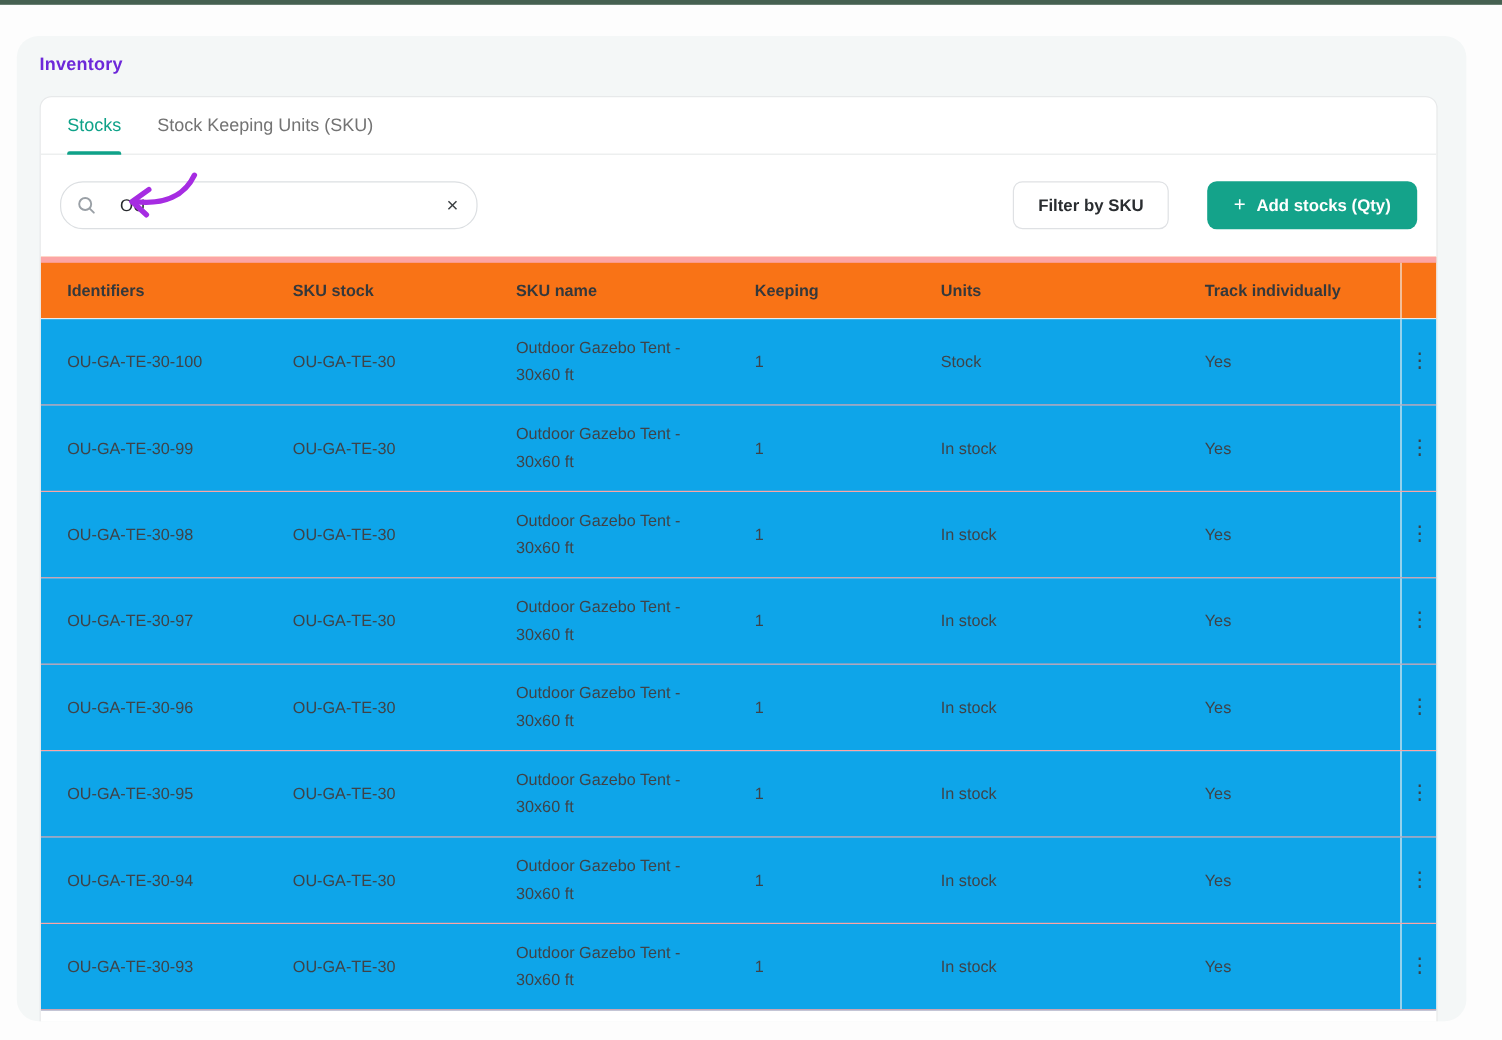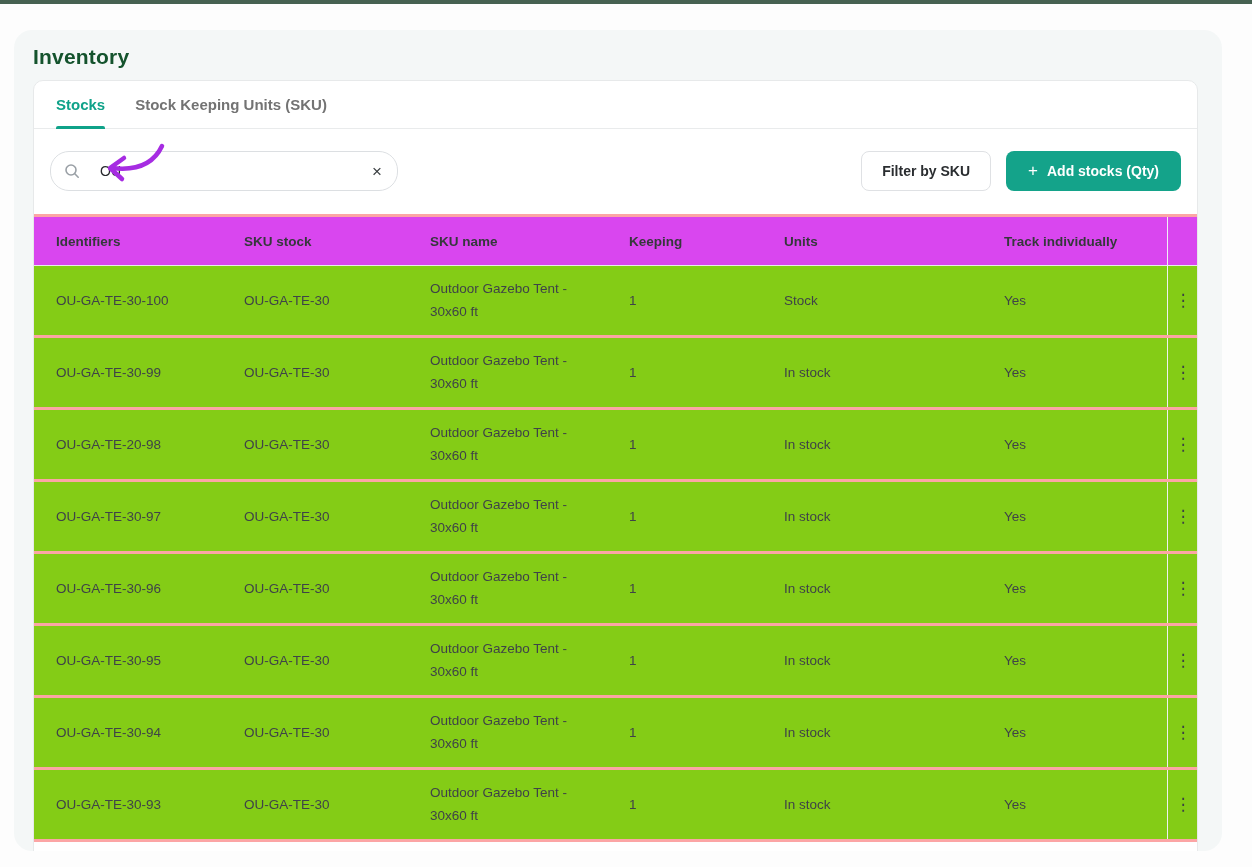--- a/index.html
+++ b/index.html
@@ -13,31 +13,31 @@
   .topbar {
     position: absolute; top: 0; left: 0; width: 1252px; height: 4px;
     background: #466151;
   }
   .panel {
     position: absolute; left: 14px; top: 30px; width: 1208px; height: 821px;
     background: #f4f7f7; border-radius: 18px; overflow: hidden;
   }
   .page-title {
     position: absolute; left: 19px; top: 15px;
-    font-size: 21px; font-weight: bold; color: #14532d; letter-spacing: .2px;
+    font-size: 15px; font-weight: bold; color: #6d28d9; letter-spacing: .2px;
   }
   .card {
     position: absolute; left: 19px; top: 50px; width: 1165px; height: 810px;
     background: #ffffff; border: 1px solid #e7e9ea; border-radius: 10px;
     overflow: hidden;
   }
   
   .tabs {
     height: 48px; display: flex; align-items: stretch; gap: 30px;
-    padding: 0 22px; border-bottom: 1px solid #e9ebec; font-weight: bold;
+    padding: 0 22px; border-bottom: 1px solid #e9ebec;
   }
   .tab {
     display: flex; align-items: center; position: relative;
     font-size: 15px; color: #737373; cursor: pointer; white-space: nowrap;
   }
   .tab.active { color: #0fa289; }
   .tab.active::after {
     content: ""; position: absolute; left: 0; right: 0; bottom: -1px;
     height: 3px; background: #0fa289; border-radius: 2px 2px 0 0;
   }
@@ -53,44 +53,44 @@
   }
   .search input {
     flex: 1; border: none; outline: none; font-size: 14px; color: #27292d;
     font-family: "Liberation Sans", sans-serif; background: transparent;
   }
   .search .clear {
     font-size: 17px; color: #3c4043; cursor: pointer; line-height: 1;
     background: none; border: none; padding: 0 2px;
     font-family: "Liberation Sans", sans-serif;
   }
-  .btn-group { display: flex; align-items: center; gap: 15px; }
+  .btn-group { display: flex; align-items: center; gap: 32px; }
   .btn {
     height: 40px; border-radius: 8px; background: #fff;
     border: 1px solid #dfe1e4; padding: 0 20px;
     font-size: 14px; font-weight: bold; color: #2a2d30;
     display: flex; align-items: center; gap: 9px; cursor: pointer;
     font-family: "Liberation Sans", sans-serif; white-space: nowrap;
   }
   .btn.primary { background: #14a38a; border: none; color: #ffffff; padding: 0 22px; }
   .btn .plus { font-weight: normal; font-size: 17px; }
   .chev { display: inline-block; margin-top: 1px; }
   
   .grid-row {
     display: grid;
     grid-template-columns: 188px 186px 199px 155px 220px 163px 31px;
     padding-left: 22px; align-items: center;
   }
   .thead {
-    height: 52px; background: #d946ef;
-    border-top: 3px solid #fca5a5; border-bottom: 1px solid #e9ebec;
+    height: 52px; background: #f97316;
+    border-top: 5px solid #fca5a5; border-bottom: 1px solid #e9ebec;
     font-weight: bold; font-size: 13.5px; color: #35383b;
   }
   .trow {
-    height: 72px; border-bottom: 3px solid #fca5a5; background: #84cc16;
+    height: 72px; border-bottom: 1px solid #fca5a5; background: #0ea5e9;
     font-size: 13.5px; color: #3f4348;
   }
   .cell { padding-right: 20px; }
   .cell.sku-name { padding-right: 42px; line-height: 1.65; }
   .action-cell {
     height: 100%; display: flex; align-items: center; justify-content: center;
     border-left: 1px solid #eef0f1;
   }
   .kebab {
     font-size: 17px; color: #3c4043; cursor: pointer; line-height: 1;
@@ -173,21 +173,21 @@
     <div class="cell sku-name">Outdoor Gazebo Tent - 30x60 ft</div>
     <div class="cell">1</div>
     <div class="cell">In stock</div>
     <div class="cell">Yes</div>
     <div class="action-cell">
       <button class="kebab">⋮</button>
     </div>
   </div>
 
   <div class="grid-row trow">
-    <div class="cell">OU-GA-TE-20-98</div>
+    <div class="cell">OU-GA-TE-30-98</div>
     <div class="cell">OU-GA-TE-30</div>
     <div class="cell sku-name">Outdoor Gazebo Tent - 30x60 ft</div>
     <div class="cell">1</div>
     <div class="cell">In stock</div>
     <div class="cell">Yes</div>
     <div class="action-cell">
       <button class="kebab">⋮</button>
     </div>
   </div>
 

